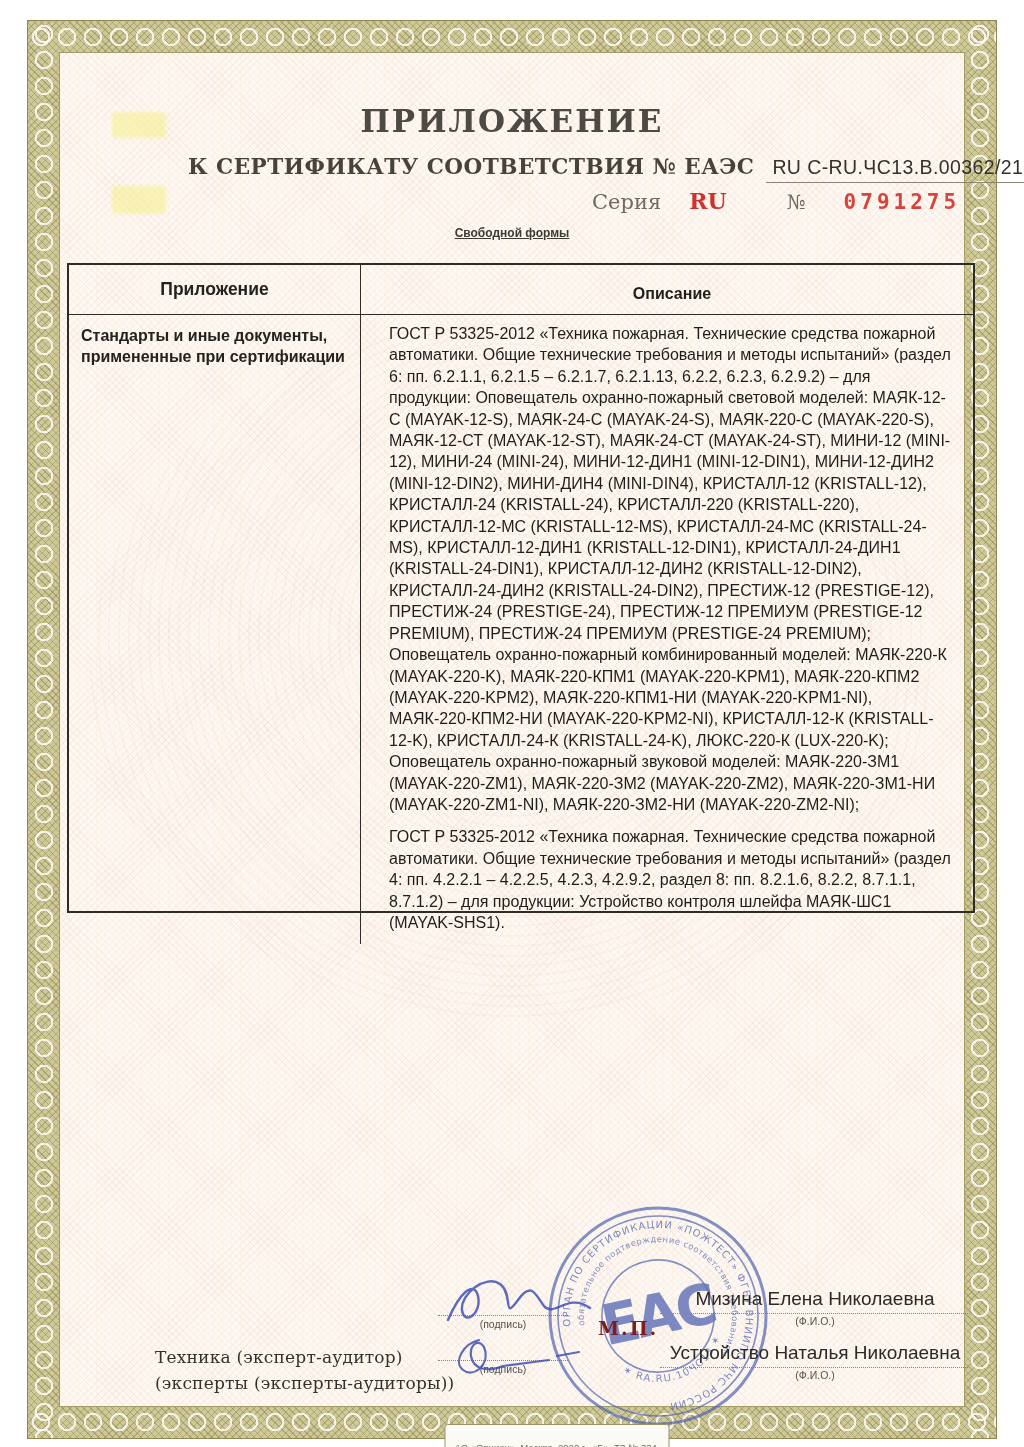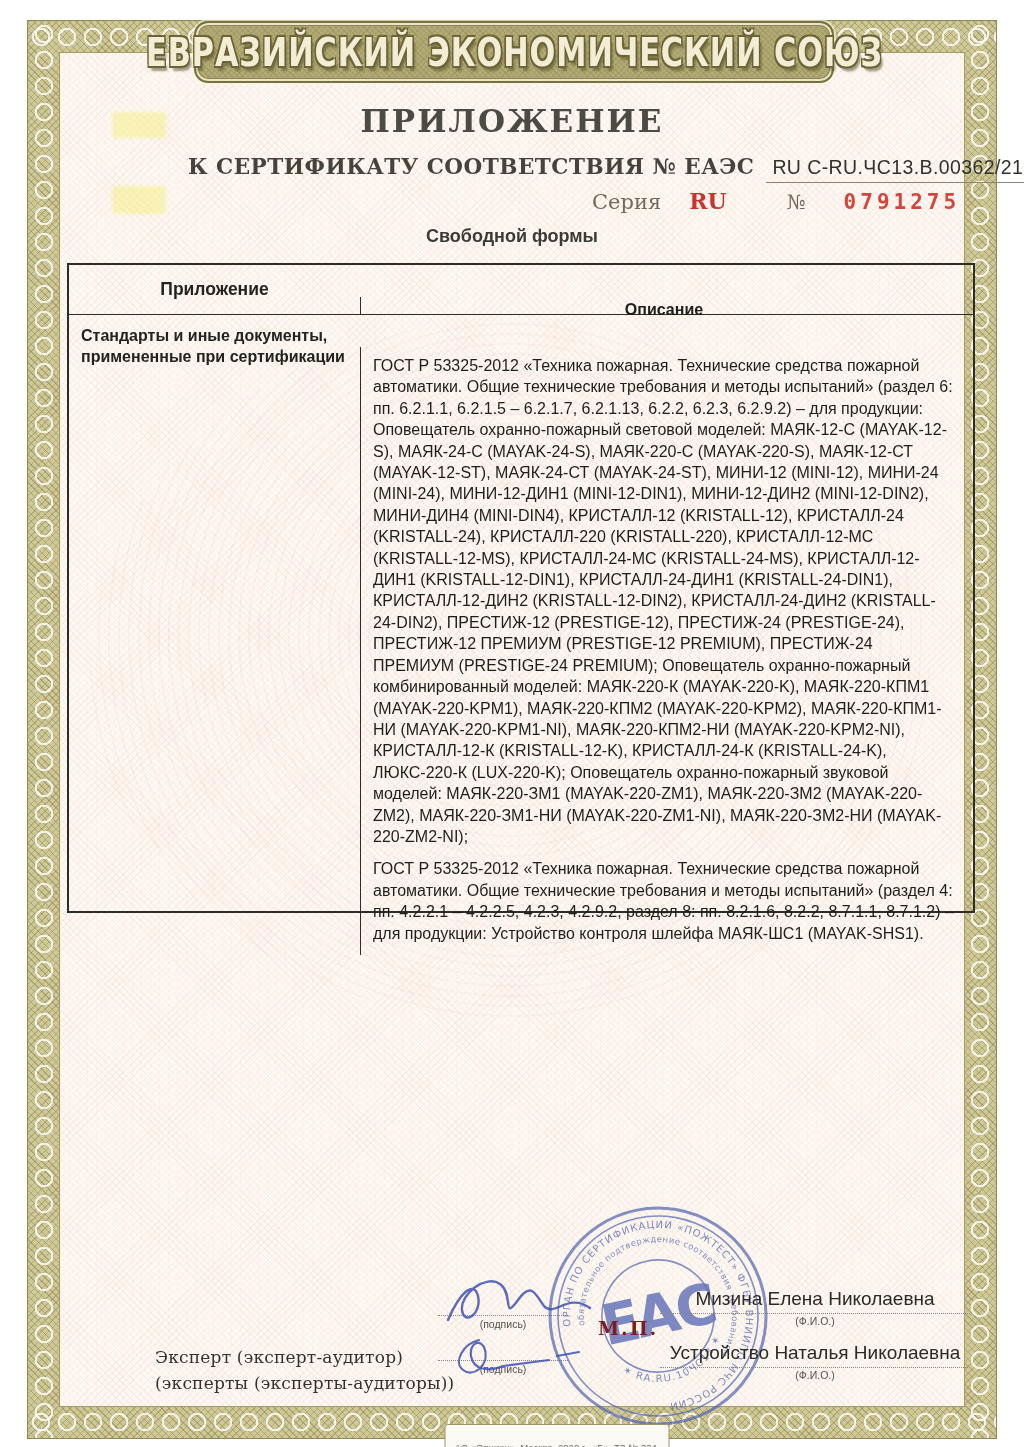--- a/index.html
+++ b/index.html
@@ -71,36 +71,36 @@
   }
   .series-line{
     position:absolute;left:592px;top:188px;z-index:2;display:flex;align-items:baseline;white-space:nowrap;gap:18px;
   }
   .series-line .series-label{font-family:"DejaVu Serif","Liberation Serif",serif;font-size:21px;color:#6f6a5d;}
   .series-line .series-value{font-family:"DejaVu Serif","Liberation Serif",serif;font-weight:bold;font-size:22px;color:#cd332e;margin-left:10px;}
   .series-line .num-sign{font-family:"DejaVu Serif","Liberation Serif",serif;font-size:20px;color:#6f6a5d;margin-left:42px;}
   .series-line .blank-number{font-family:"DejaVu Sans Mono",monospace;font-weight:bold;font-size:21px;color:#d8433c;letter-spacing:4px;margin-left:20px;}
   .form-type{
     position:absolute;left:0;right:0;top:226px;text-align:center;z-index:2;
-    font-family:"Liberation Sans",sans-serif;font-weight:bold;font-size:18px;color:#3b3a34;
+    font-family:"Liberation Sans",sans-serif;font-weight:bold;font-size:12px;color:#3b3a34;text-decoration:underline;
   }
   
   .cert-table{
     position:absolute;left:67px;top:263px;width:908px;height:650px;z-index:2;
     border:2px solid #2e2c27;display:grid;grid-template-columns:291px 1fr;grid-template-rows:50px 1fr;
     box-sizing:border-box;background:transparent;
   }
   .cell{box-sizing:border-box;}
   .th{
     display:flex;align-items:center;justify-content:center;
     font-weight:bold;font-size:17.5px;color:#23221e;border-bottom:1.5px solid #2e2c27;
   }
   .td-right{border-left:1.5px solid #2e2c27;}
   .td-left{padding:10px 12px 0 12px;font-weight:bold;font-size:16px;line-height:21px;color:#23221e;}
-  .td-right{padding:8px 18px 0 12px;font-size:16px;line-height:21.4px;color:#1f1e1b;margin-top:32px;}
+  .td-right{padding:8px 18px 0 28px;font-size:16px;line-height:21.4px;color:#1f1e1b;}
   .td-right p{margin:0 0 11px 0;}
   
   .serif-label{
     position:absolute;z-index:2;font-family:"DejaVu Serif","Liberation Serif",serif;
     font-size:17px;line-height:26px;color:#33312b;letter-spacing:.2px;
   }
   .sig-slot{position:absolute;z-index:2;text-align:center;}
   .sig-slot .line{border-bottom:1px dotted #8b867a;height:1px;}
   .sig-slot .caption{font-size:10.5px;color:#55524a;margin-top:2px;}
   .name-slot{position:absolute;z-index:6;text-align:center;}
@@ -130,23 +130,20 @@
     <div class="band-ring v" style="position:absolute;right:0;top:0;bottom:0;"></div>
     <div class="band-ring h" style="position:absolute;left:0;right:0;top:0;"></div>
     <div class="band-ring h" style="position:absolute;left:0;right:0;bottom:0;"></div>
   </div>
 
   <div class="interior"></div>
   <div class="watermark"></div>
   <div class="smudge" style="left:112px;top:112px;width:54px;height:26px;"></div>
   <div class="smudge" style="left:112px;top:186px;width:54px;height:28px;"></div>
 
-  <div class="banner">
-    <div class="banner-text">ЕВРАЗИЙСКИЙ ЭКОНОМИЧЕСКИЙ СОЮЗ</div>
-  </div>
 
   <div class="doc-title">ПРИЛОЖЕНИЕ</div>
 
   <div class="cert-line">
     <span class="label">К СЕРТИФИКАТУ СООТВЕТСТВИЯ № ЕАЭС</span>
     <span class="number">RU C-RU.ЧС13.В.00362/21</span>
   </div>
 
   <div class="series-line">
     <span class="series-label">Серия</span>
@@ -161,21 +158,21 @@
     <div class="cell th">Приложение</div>
     <div class="cell th td-right">Описание</div>
     <div class="cell td-left">Стандарты и иные документы, примененные при сертификации</div>
     <div class="cell td-right">
       <p>ГОСТ Р 53325-2012 «Техника пожарная. Технические средства пожарной автоматики. Общие технические требования и методы испытаний» (раздел 6: пп. 6.2.1.1, 6.2.1.5 – 6.2.1.7, 6.2.1.13, 6.2.2, 6.2.3, 6.2.9.2) – для продукции: Оповещатель охранно-пожарный световой моделей: МАЯК-12-С (MAYAK-12-S), МАЯК-24-С (MAYAK-24-S), МАЯК-220-С (MAYAK-220-S), МАЯК-12-СТ (MAYAK-12-ST), МАЯК-24-СТ (MAYAK-24-ST), МИНИ-12 (MINI-12), МИНИ-24 (MINI-24), МИНИ-12-ДИН1 (MINI-12-DIN1), МИНИ-12-ДИН2 (MINI-12-DIN2), МИНИ-ДИН4 (MINI-DIN4), КРИСТАЛЛ-12 (KRISTALL-12), КРИСТАЛЛ-24 (KRISTALL-24), КРИСТАЛЛ-220 (KRISTALL-220), КРИСТАЛЛ-12-МС (KRISTALL-12-MS), КРИСТАЛЛ-24-МС (KRISTALL-24-MS), КРИСТАЛЛ-12-ДИН1 (KRISTALL-12-DIN1), КРИСТАЛЛ-24-ДИН1 (KRISTALL-24-DIN1), КРИСТАЛЛ-12-ДИН2 (KRISTALL-12-DIN2), КРИСТАЛЛ-24-ДИН2 (KRISTALL-24-DIN2), ПРЕСТИЖ-12 (PRESTIGE-12), ПРЕСТИЖ-24 (PRESTIGE-24), ПРЕСТИЖ-12 ПРЕМИУМ (PRESTIGE-12 PREMIUM), ПРЕСТИЖ-24 ПРЕМИУМ (PRESTIGE-24 PREMIUM); Оповещатель охранно-пожарный комбинированный моделей: МАЯК-220-К (MAYAK-220-K), МАЯК-220-КПМ1 (MAYAK-220-KPM1), МАЯК-220-КПМ2 (MAYAK-220-KPM2), МАЯК-220-КПМ1-НИ (MAYAK-220-KPM1-NI), МАЯК-220-КПМ2-НИ (MAYAK-220-KPM2-NI), КРИСТАЛЛ-12-К (KRISTALL-12-K), КРИСТАЛЛ-24-К (KRISTALL-24-K), ЛЮКС-220-К (LUX-220-K); Оповещатель охранно-пожарный звуковой моделей: МАЯК-220-ЗМ1 (MAYAK-220-ZM1), МАЯК-220-ЗМ2 (MAYAK-220-ZM2), МАЯК-220-ЗМ1-НИ (MAYAK-220-ZM1-NI), МАЯК-220-ЗМ2-НИ (MAYAK-220-ZM2-NI);</p>
       <p>ГОСТ Р 53325-2012 «Техника пожарная. Технические средства пожарной автоматики. Общие технические требования и методы испытаний» (раздел 4: пп. 4.2.2.1 – 4.2.2.5, 4.2.3, 4.2.9.2, раздел 8: пп. 8.2.1.6, 8.2.2, 8.7.1.1, 8.7.1.2) – для продукции: Устройство контроля шлейфа МАЯК-ШС1 (MAYAK-SHS1).</p>
     </div>
   </div>
 
   <div class="serif-label" style="left:155px;top:1344px;">
-    <div>Эксперт (эксперт-аудитор)</div>
+    <div>Техника (эксперт-аудитор)</div>
     <div>(эксперты (эксперты-аудиторы))</div>
   </div>
 
   <div class="sig-slot" style="left:438px;top:1314px;width:130px;">
     <div class="line"></div>
     <div class="caption">(подпись)</div>
   </div>
   <div class="sig-slot" style="left:438px;top:1359px;width:130px;">
     <div class="line"></div>
     <div class="caption">(подпись)</div>

